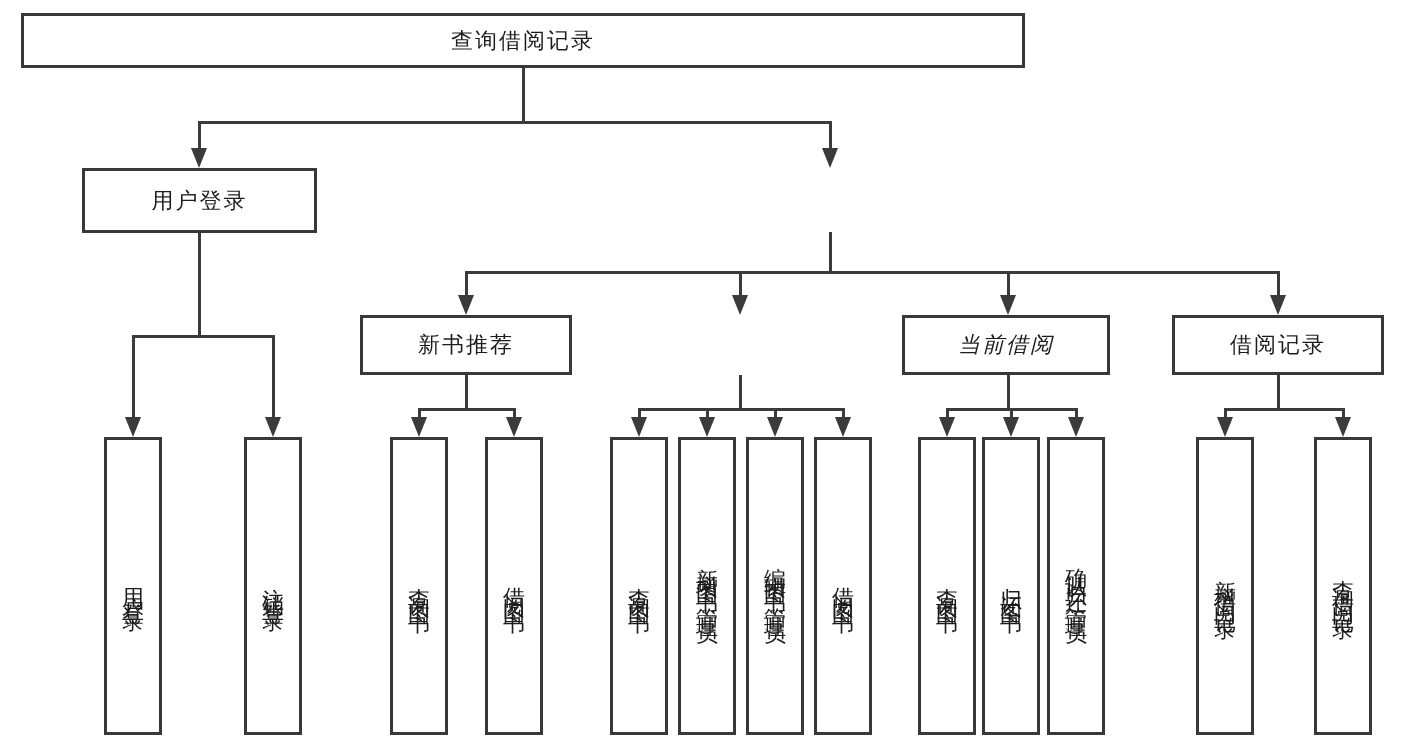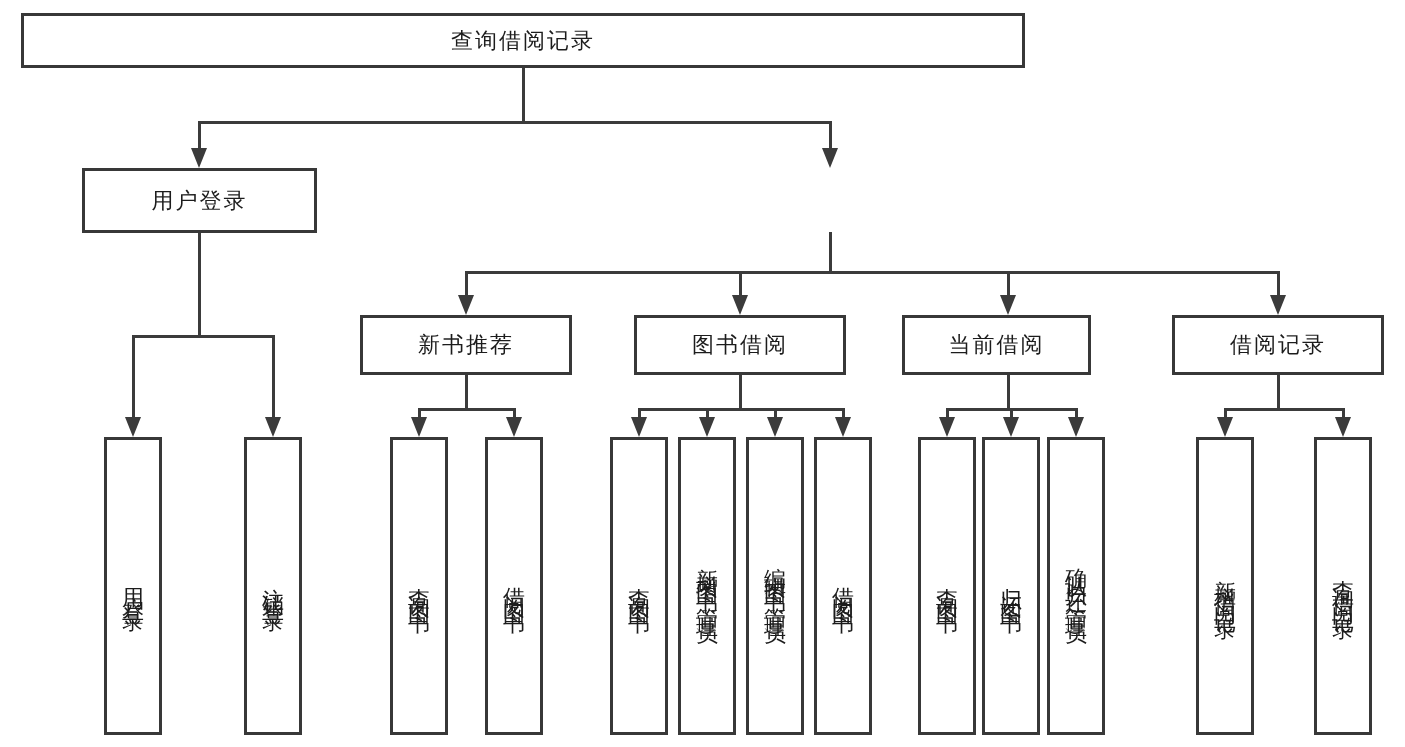--- a/index.html
+++ b/index.html
@@ -44,24 +44,21 @@
     <span>查询借阅记录</span>
   </div>
 
   <div class="node" style="left:82px;top:168px;width:235px;height:65px;">
     <span>用户登录</span>
   </div>
 
   <div class="node" style="left:360px;top:315px;width:212px;height:60px;">
     <span>新书推荐</span>
   </div>
-  <div class="node" style="left:634px;top:315px;width:212px;height:60px;">
-    <span>图书借阅</span>
-  </div>
-  <div class="node" style="left:902px;top:315px;width:189px;height:60px;">
+  <div class="node" style="left:902px;top:315px;width:208px;height:60px;font-style:italic;">
     <span>当前借阅</span>
   </div>
   <div class="node" style="left:1172px;top:315px;width:212px;height:60px;">
     <span>借阅记录</span>
   </div>
 
   <div class="leaf" style="left:104px;">
     <span>用户登录</span>
   </div>
   <div class="leaf" style="left:244px;">

